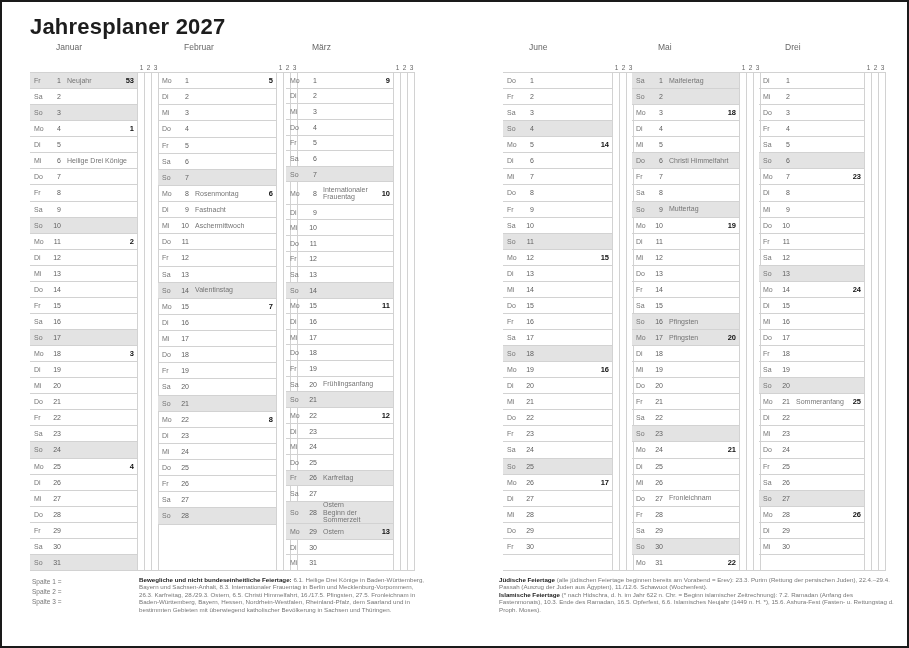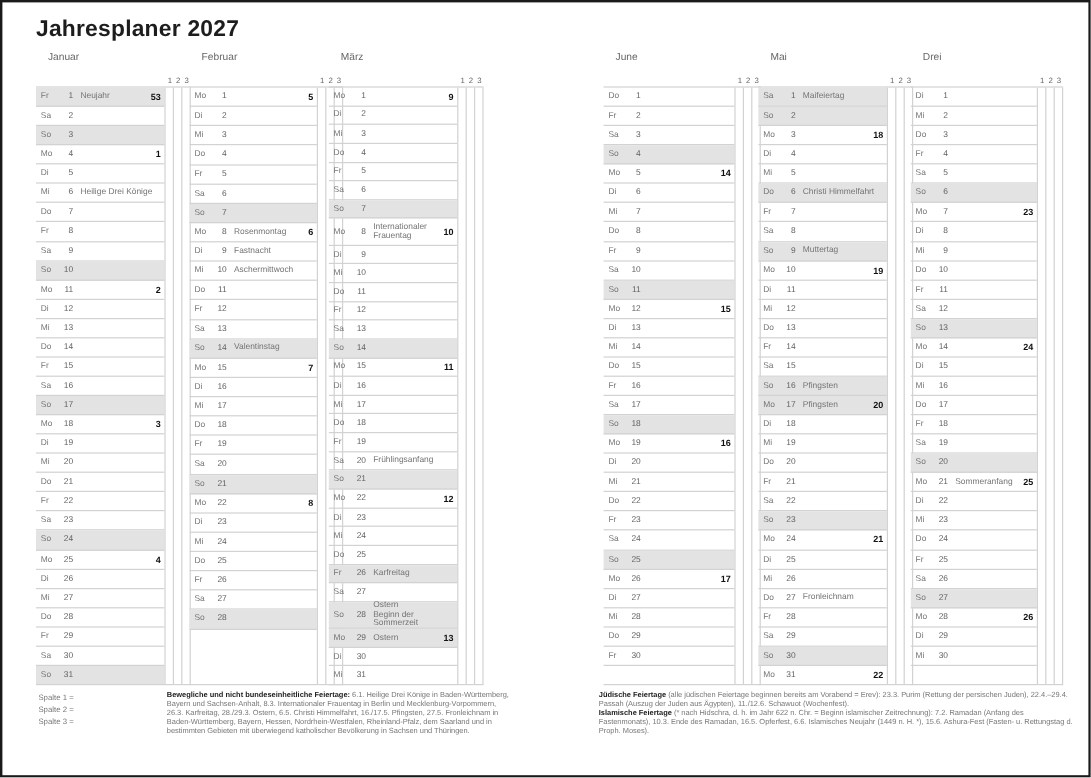--- a/index.html
+++ b/index.html
@@ -1,22 +1,22 @@
 <!DOCTYPE html>
 <html style="--shade: #e3e3e3; --line: #d2d2d2;"><head>
 <meta charset="utf-8">
 <style>
   html,body{margin:0;padding:0;background:#fff;}
   .page{position:relative;width:909px;height:648px;background:#fff;
         border:2px solid #1a1a1a;box-sizing:border-box;overflow:hidden;
         font-family:"Liberation Sans",sans-serif;}
-  .title{position:absolute;left:28px;top:12px;font-size:19px;font-weight:bold;
+  .title{position:absolute;left:28px;top:12px;font-size:22px;font-weight:bold;
          color:#1d1d1d;letter-spacing:.2px;}
   .month{position:absolute;top:38px;}
-  .mname{font-size:8.5px;color:#666;margin-left:10px;height:14px;line-height:14px;}
+  .mname{font-size:8.5px;color:#666;margin-left:26px;height:14px;line-height:14px;}
   .colshead{height:17px;display:flex;justify-content:flex-end;align-items:flex-end;padding-bottom:1px;}
   .colshead span{width:7px;text-align:center;font-size:6.5px;color:#666;}
   .grid{display:flex;height:497px;border-top:1px solid var(--line);border-bottom:1px solid var(--line);justify-content:space-between;}
   .main{flex:1 1 auto;display:flex;flex-direction:column;min-width:0;}
   .row{flex:1 1 0;display:flex;align-items:center;border-bottom:1px solid var(--line);
        padding:0 3px 0 4px;min-height:0;box-sizing:border-box;}
   .main .row:last-child{border-bottom:none;}
   .row.tall{flex:1.45 1 0;}
   .row.shaded{background:var(--shade);}
   .filler{border:none;}
@@ -210,21 +210,21 @@
               <div class="lbl"></div>
             </div>
           </div>
           <div class="ncols">
             <div></div>
             <div></div>
             <div></div>
           </div>
         </div>
       </div>
-      <div class="month" style="left: 156px; width: 128px;">
+      <div class="month" style="left: 156px; width: 140px;">
         <div class="mname">Februar</div>
         <div class="colshead">
           <span>1</span>
           <span>2</span>
           <span>3</span>
         </div>
         <div class="grid">
           <div class="main">
             <div class="row">
               <div class="wd">Mo</div>
@@ -372,21 +372,21 @@
             </div>
             <div class="row filler" style="flex-grow: 3;"></div>
           </div>
           <div class="ncols">
             <div></div>
             <div></div>
             <div></div>
           </div>
         </div>
       </div>
-      <div class="month" style="left: 272px; width: 129px;">
+      <div class="month" style="left: 284px; width: 129px;">
         <div class="mname">März</div>
         <div class="colshead">
           <span>1</span>
           <span>2</span>
           <span>3</span>
         </div>
         <div class="grid">
           <div class="main">
             <div class="row">
               <div class="wd">Mo</div>

